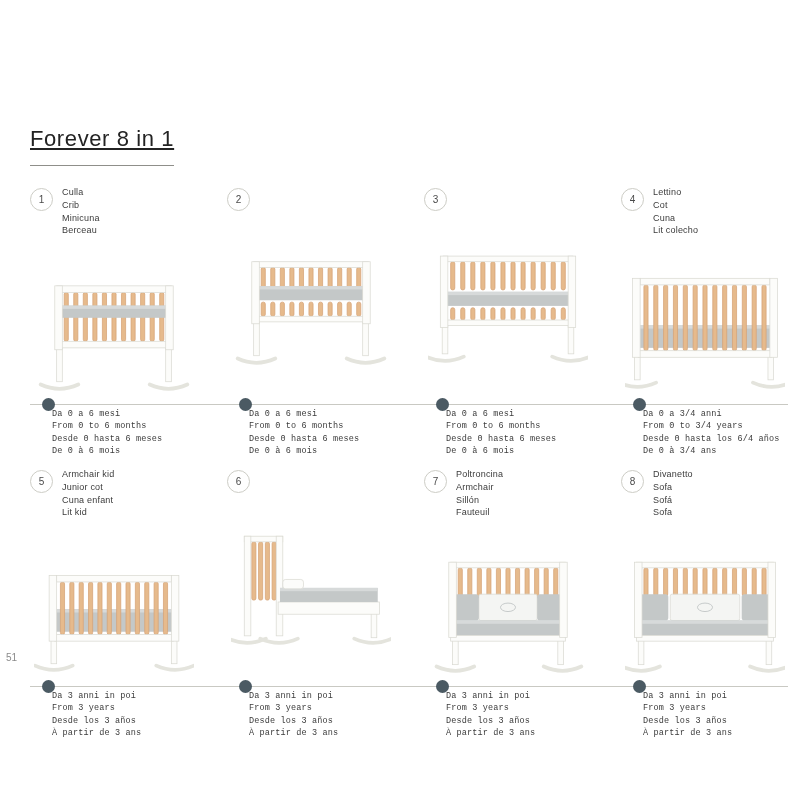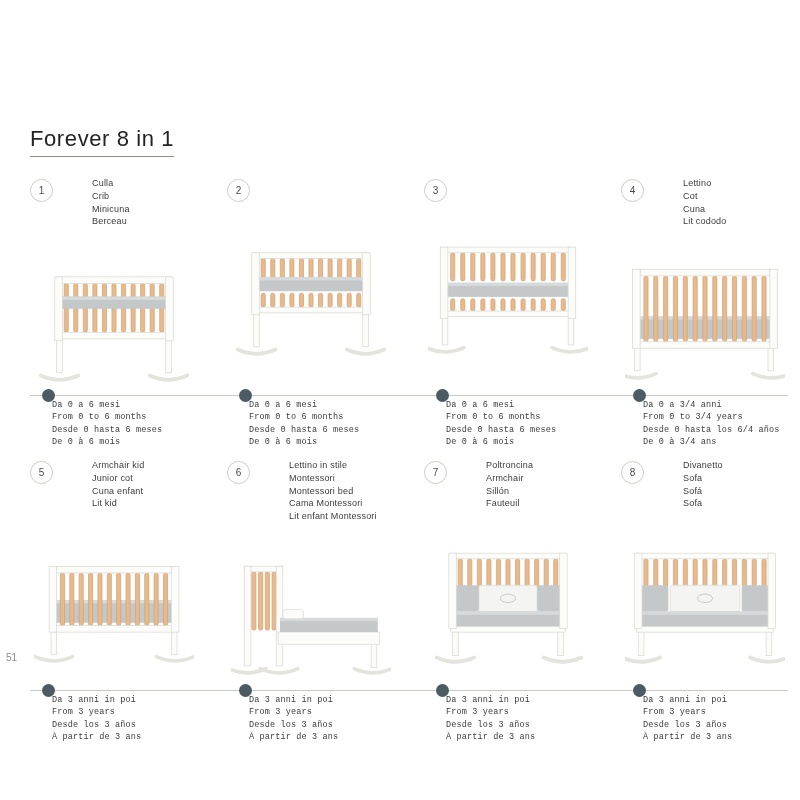--- a/index.html
+++ b/index.html
@@ -9,36 +9,37 @@
     background:#ffffff;
     font-family:"Liberation Sans", sans-serif;
     color:#3b3b3b;
     overflow:hidden;
   }
   .content{position:absolute;left:30px;right:12px;top:126px;}
   .page-title{
     display:inline-block;
     font-size:22px;font-weight:500;color:#232323;
     letter-spacing:0.6px;
-    padding-bottom:4px;
+    padding-bottom:13px;
     border-bottom:1.5px solid #8f8f8a;
     margin:0 0 20px 0;
+    text-decoration:underline;
   }
   .grid{display:grid;grid-template-columns:repeat(4,1fr);column-gap:30px;}
   .item-head{display:flex;align-items:flex-start;}
   .num-circle{
     flex:0 0 auto;
     width:21px;height:21px;border-radius:50%;
     border:1px solid #cdcdc6;
     display:flex;align-items:center;justify-content:center;
     font-size:10px;color:#4a4a4a;
     margin-top:2px;
   }
   .names{margin-left:9px;}
-  .name-line{font-size:9px;line-height:1.42;color:#3b3b3b;letter-spacing:0.2px;margin-left:30px;}
+  .name-line{font-size:9px;line-height:1.42;color:#3b3b3b;letter-spacing:0.2px;}
   .figure{height:152px;display:flex;justify-content:center;align-items:flex-end;margin-top:4px;}
   .figure svg{display:block;}
   .age-row{position:relative;margin-top:5px;height:58px;}
   .age-row::before{
     content:"";position:absolute;left:0;right:0;top:6px;
     border-top:1px solid #c9c9c3;
   }
   .age-cell{position:relative;}
   .dot{
     position:absolute;left:12px;top:0;
@@ -190,21 +191,21 @@
   </div>
         <div class="item">
     <div class="item-head">
       <div class="num-circle">
         <span>4</span>
       </div>
       <div class="names">
               <div class="name-line">Lettino</div>
               <div class="name-line">Cot</div>
               <div class="name-line">Cuna</div>
-              <div class="name-line">Lit cododo</div>
+              <div class="name-line">Lit colecho</div>
             </div>
     </div>
     <div class="figure">
             <svg viewBox="0 0 170 150" width="160" height="141" xmlns="http://www.w3.org/2000/svg">
               <path d="M -7 139 Q 13 148 33 139" fill="none" stroke="#e4e4dd" stroke-width="4" stroke-linecap="round"></path>
               <path d="M 136 139 Q 156 148 176 139" fill="none" stroke="#e4e4dd" stroke-width="4" stroke-linecap="round"></path>
               <rect x="10" y="110" width="6" height="26" fill="#fcfcfa" stroke="#dadad3" stroke-width="0.8"></rect>
               <rect x="152" y="110" width="6" height="26" fill="#fcfcfa" stroke="#dadad3" stroke-width="0.8"></rect>
               <rect x="14" y="78" width="142" height="24" fill="#c4c8c8"></rect>
               <rect x="14" y="78" width="142" height="3.5" fill="#d7dada"></rect>
@@ -306,26 +307,20 @@
               <rect x="16" y="44" width="8" height="70" fill="#fcfcfa" stroke="#dadad3" stroke-width="0.8"></rect>
               <rect x="146" y="44" width="8" height="70" fill="#fcfcfa" stroke="#dadad3" stroke-width="0.8"></rect>
             </svg>
           </div>
   </div>
         <div class="item">
     <div class="item-head">
       <div class="num-circle">
         <span>6</span>
       </div>
-      <div class="names">
-              <div class="name-line">Lettino in stile Montessori</div>
-              <div class="name-line">Montessori bed</div>
-              <div class="name-line">Cama Montessori</div>
-              <div class="name-line">Lit enfant Montessori</div>
-            </div>
     </div>
     <div class="figure">
             <svg viewBox="0 0 170 150" width="160" height="141" xmlns="http://www.w3.org/2000/svg">
               <path d="M -3 139 Q 17 148 37 139" fill="none" stroke="#e4e4dd" stroke-width="4" stroke-linecap="round"></path>
               <path d="M 31 139 Q 51 148 71 139" fill="none" stroke="#e4e4dd" stroke-width="4" stroke-linecap="round"></path>
               <path d="M 131 139 Q 151 148 171 139" fill="none" stroke="#e4e4dd" stroke-width="4" stroke-linecap="round"></path>
               <rect x="149" y="112" width="6" height="26" fill="#fcfcfa" stroke="#dadad3" stroke-width="0.8"></rect>
               <rect x="22" y="36" width="4.4" height="62" fill="#e6ba8c" stroke="#d5a377" stroke-width="0.8" rx="2"></rect>
               <rect x="29.2" y="36" width="4.4" height="62" fill="#e6ba8c" stroke="#d5a377" stroke-width="0.8" rx="2"></rect>
               <rect x="36.4" y="36" width="4.4" height="62" fill="#e6ba8c" stroke="#d5a377" stroke-width="0.8" rx="2"></rect>

